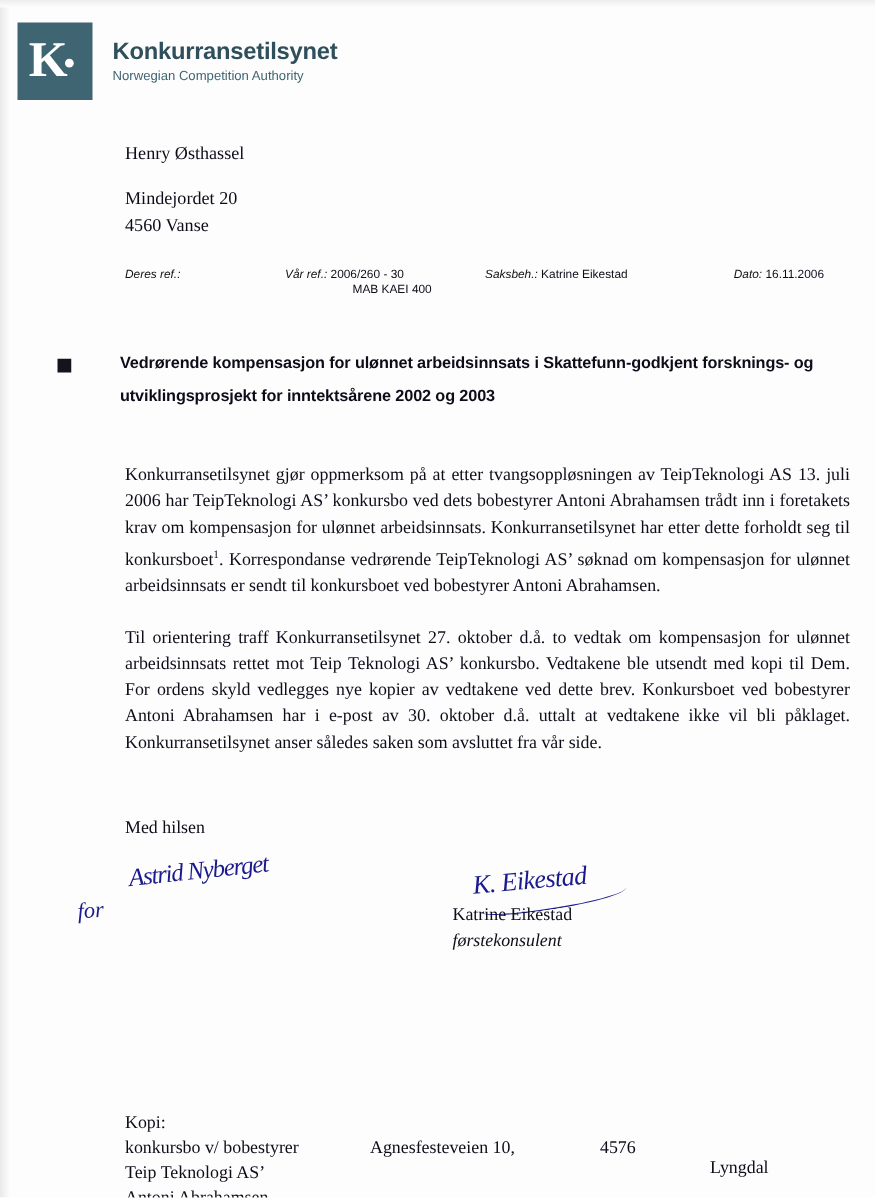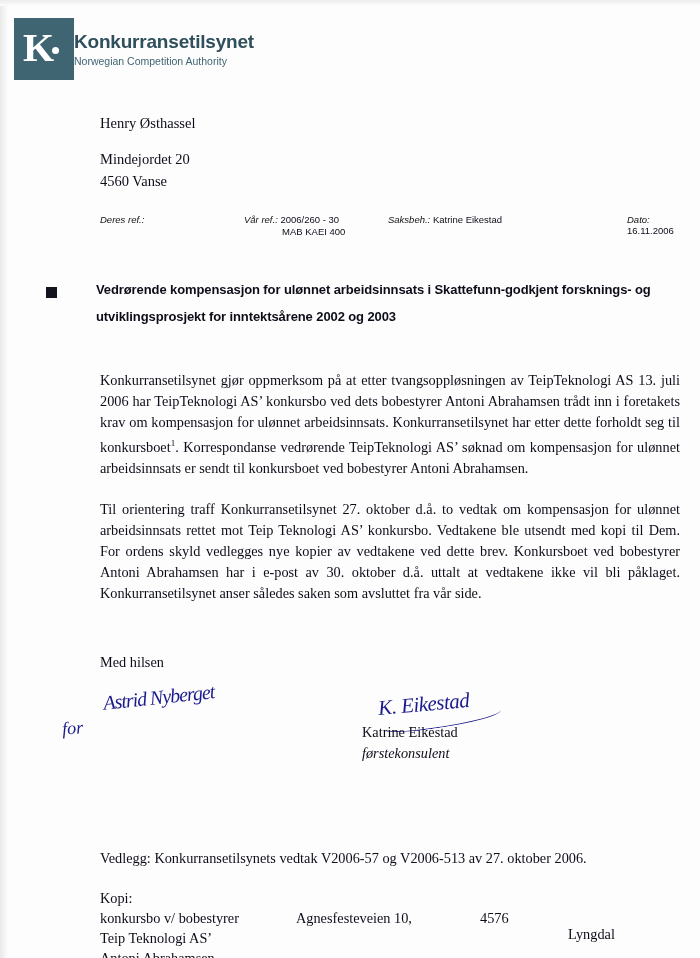--- a/index.html
+++ b/index.html
@@ -53,20 +53,21 @@
   .logo-dot {
     position: absolute;
     left: 38px;
     top: 29px;
     width: 7px;
     height: 7px;
     border-radius: 50%;
     background: #ffffff;
   }
   .brand {
+    padding-left: 16px;
     display: flex;
     flex-direction: column;
     justify-content: center;
   }
   .brand-name {
     font-family: "Liberation Sans", sans-serif;
     font-size: 19px;
     font-weight: bold;
     color: #2f4f5c;
     letter-spacing: -0.2px;
@@ -103,24 +104,24 @@
     height: 34px;
   }
   .refline .lbl {
     font-style: italic;
     color: #111;
   }
   .refline .val {
     font-style: normal;
   }
   .ref-deres { position: absolute; left: 0; top: 0; }
-  .ref-var   { position: absolute; left: 128px; top: 0; margin-left: 16px; }
+  .ref-var   { position: absolute; left: 128px; top: 0; }
   .ref-var2  { position: absolute; left: 182px; top: 12px; }
   .ref-saks  { position: absolute; left: 288px; top: 0; }
-  .ref-dato  { position: absolute; left: 487px; top: 0; margin-left: 40px; }
+  .ref-dato  { position: absolute; left: 487px; top: 0; }
 
   
   .bullet {
     position: absolute;
     left: 46px;
     top: 287px;
     width: 11px;
     height: 11px;
     background: #14141e;
   }
@@ -312,21 +313,20 @@
   <div class="scribble scribble-1">Astrid Nyberget</div>
   <div class="scribble scribble-for">for</div>
   <div class="scribble scribble-2">K. Eikestad</div>
 
 
   <div class="sig-block-right">
     <div>Katrine Eikestad</div>
     <div class="sig-title">førstekonsulent</div>
   </div>
 
-  <div class="vedlegg">Vedlegg: Konkurransetilsynets vedtak V2006-57 og V2006-513 av 27. oktober 2006.</div>
 
   <div class="kopi">
     <div class="kopi-head">Kopi:</div>
     <div class="kopi-grid">
       <div class="kopi-col-a">
         <div>konkursbo v/ bobestyrer</div>
         <div>Teip Teknologi AS’</div>
         <div>Antoni Abrahamsen,</div>
 
       </div>

